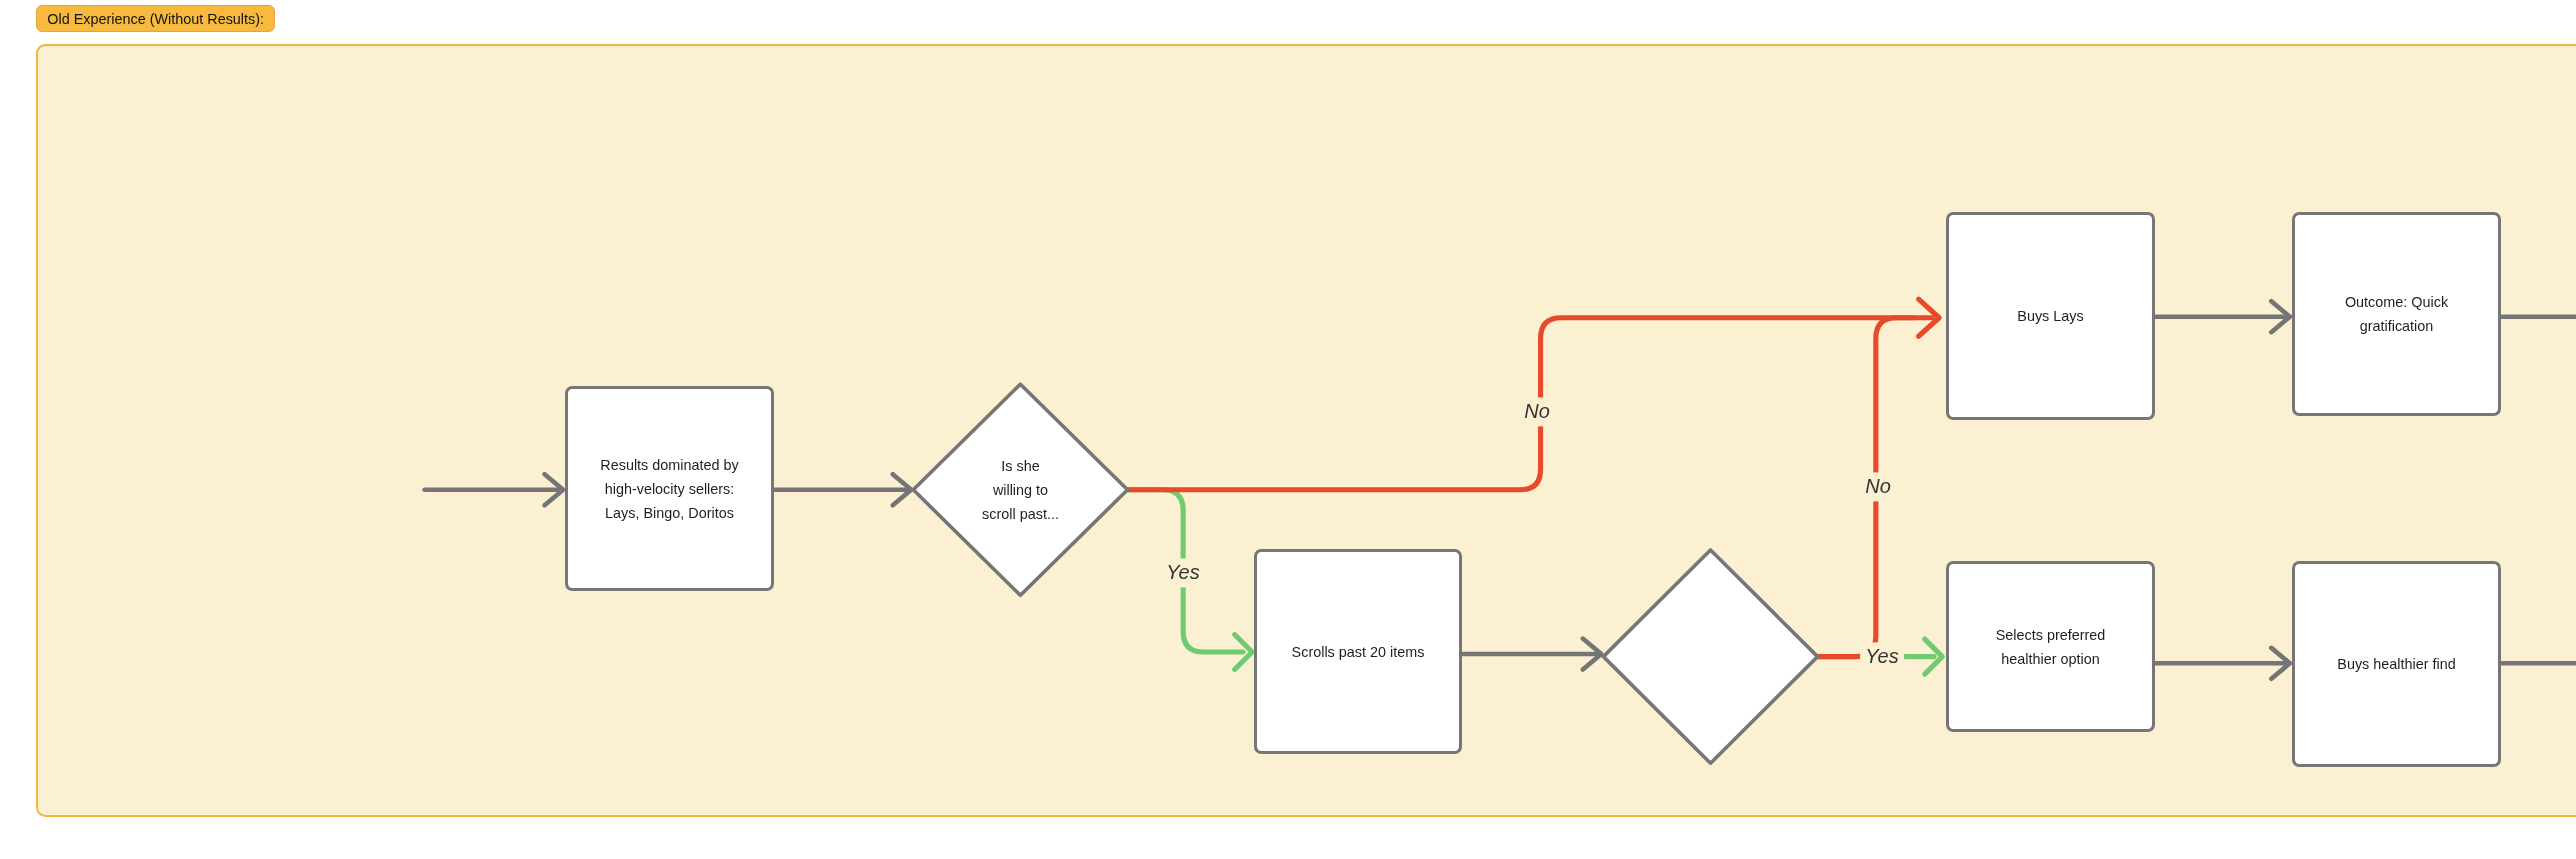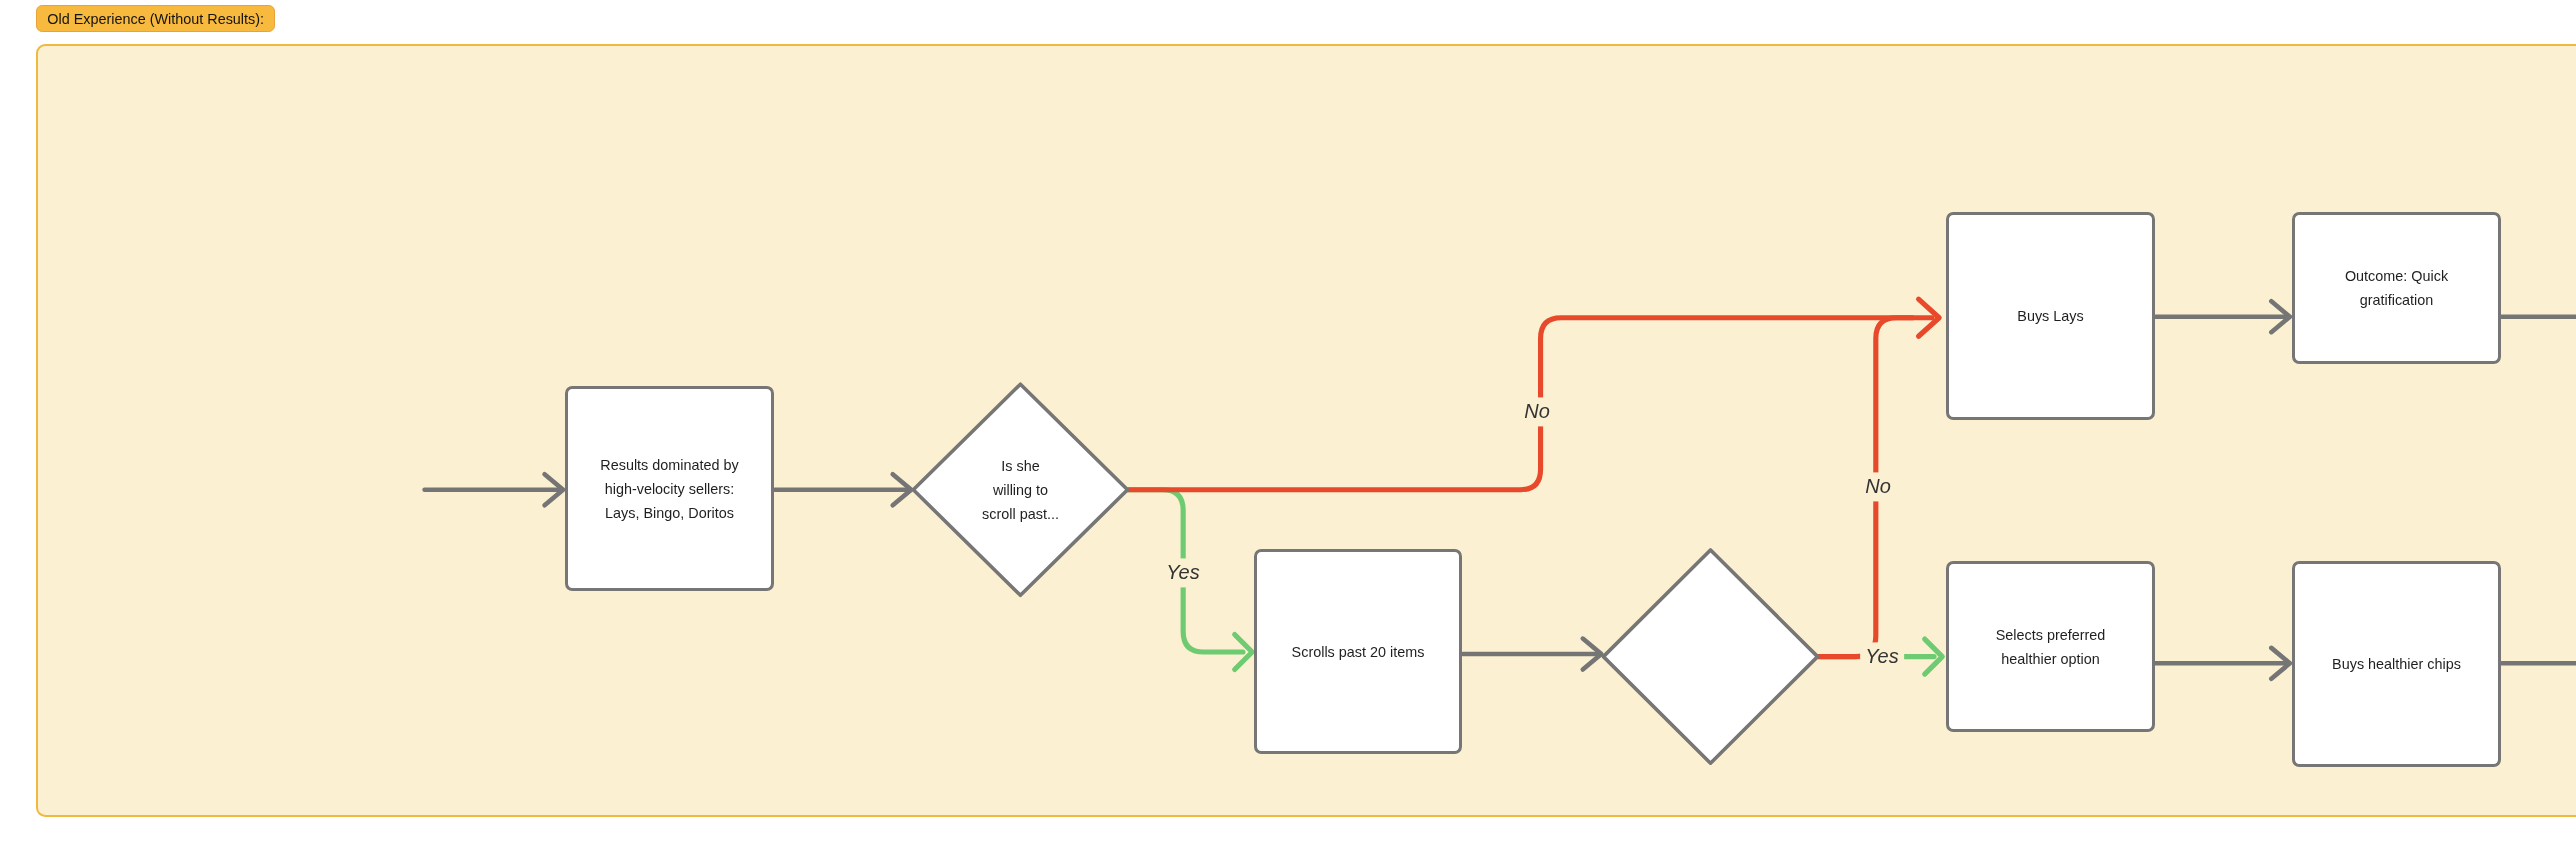--- a/index.html
+++ b/index.html
@@ -120,27 +120,27 @@
 
 
   <div class="node" style="left:565px;top:386px;width:209px;height:205px;">Results dominated by
 high-velocity sellers:
 Lays, Bingo, Doritos</div>
 
   <div class="node" style="left:1254px;top:549px;width:208px;height:205px;">Scrolls past 20 items</div>
 
   <div class="node" style="left:1946px;top:212px;width:209px;height:208px;">Buys Lays</div>
 
-  <div class="node" style="left:2292px;top:212px;width:209px;height:152px;">Outcome: Quick
+  <div class="node" style="left:2292px;top:212px;width:209px;height:204px;">Outcome: Quick
 gratification</div>
 
   <div class="node" style="left:1946px;top:561px;width:209px;height:171px;">Selects preferred
 healthier option</div>
 
-  <div class="node" style="left:2292px;top:561px;width:209px;height:206px;">Buys healthier chips</div>
+  <div class="node" style="left:2292px;top:561px;width:209px;height:206px;">Buys healthier find</div>
 
   <div class="diamond-text" style="left:943px;top:449px;width:155px;height:82px;">Is she
 willing to
 scroll past...</div>
 
 
   <div class="edge-label" style="left:1183px;top:573px;">Yes</div>
   <div class="edge-label" style="left:1537px;top:412px;">No</div>
   <div class="edge-label" style="left:1882px;top:657px;">Yes</div>
   <div class="edge-label" style="left:1878px;top:487px;">No</div>

